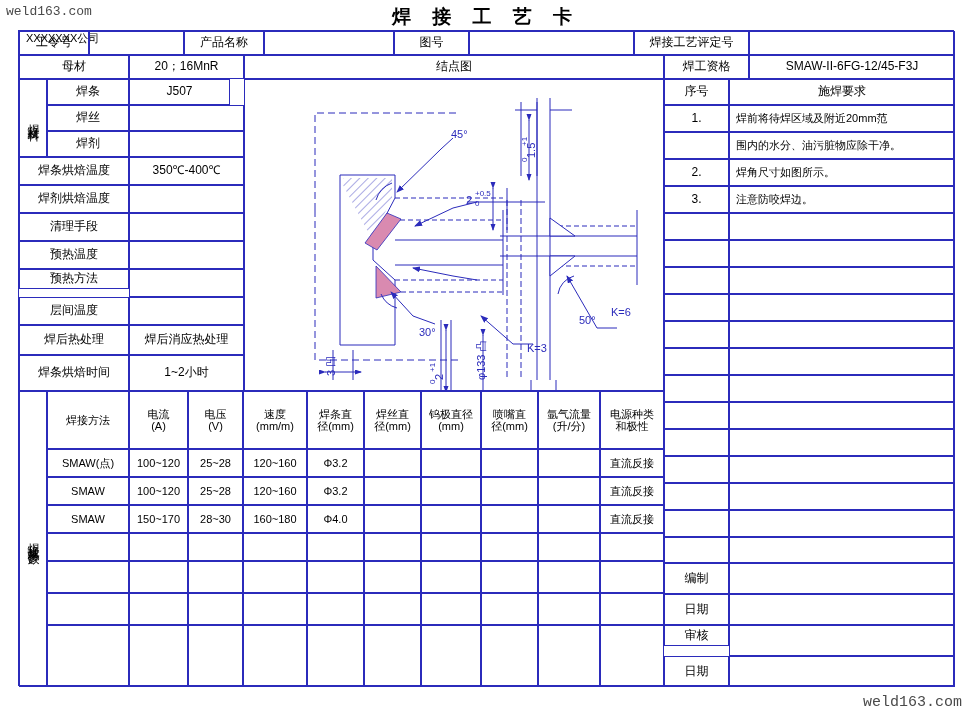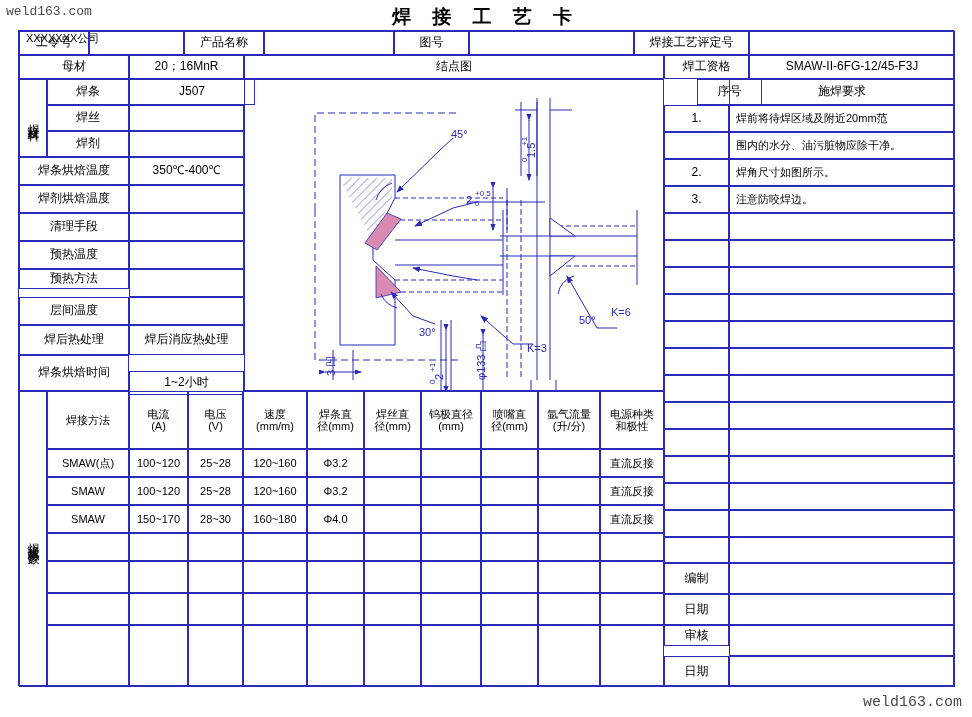--- a/index.html
+++ b/index.html
@@ -107,21 +107,21 @@
   <div class="cell" style="left:0px;   top:24px; width:110px; height:24px;">母材</div>
   <div class="cell" style="left:110px; top:24px; width:115px; height:24px;">20；16MnR</div>
   <div class="cell" style="left:225px; top:24px; width:420px; height:24px;">结点图</div>
   <div class="cell" style="left:645px; top:24px; width:85px;  height:24px;">焊工资格</div>
   <div class="cell" style="left:730px; top:24px; width:206px; height:24px;">SMAW-II-6FG-12/45-F3J</div>
 
   <div class="cell" style="left:0px; top:48px; width:28px; height:78px;">
     <span class="vert">焊接材料</span>
   </div>
   <div class="cell" style="left:28px; top:48px;  width:82px; height:26px;">焊条</div>
-  <div class="cell" style="left:110px; top:48px; width:126px; height:26px;">J507</div>
+  <div class="cell" style="left:110px; top:48px; width:101px; height:26px;">J507</div>
   <div class="cell" style="left:28px; top:74px;  width:82px; height:26px;">焊丝</div>
   <div class="cell" style="left:110px; top:74px; width:115px; height:26px;"></div>
   <div class="cell" style="left:28px; top:100px; width:82px; height:26px;">焊剂</div>
   <div class="cell" style="left:110px; top:100px; width:115px; height:26px;"></div>
 
   <div class="cell" style="left:0px;   top:126px; width:110px; height:28px;">焊条烘焙温度</div>
   <div class="cell" style="left:110px; top:126px; width:115px; height:28px;">350℃-400℃</div>
 
   <div class="cell" style="left:0px;   top:154px; width:110px; height:28px;">焊剂烘焙温度</div>
   <div class="cell" style="left:110px; top:154px; width:115px; height:28px;"></div>
@@ -135,21 +135,21 @@
   <div class="cell" style="left:0px;   top:238px; width:110px; height:20px;">预热方法</div>
   <div class="cell" style="left:110px; top:238px; width:115px; height:28px;"></div>
 
   <div class="cell" style="left:0px;   top:266px; width:110px; height:28px;">层间温度</div>
   <div class="cell" style="left:110px; top:266px; width:115px; height:28px;"></div>
 
   <div class="cell" style="left:110px; top:294px; width:115px; height:30px;">焊后消应热处理</div>
   <div class="cell" style="left:0px;   top:294px; width:110px; height:30px;">焊后热处理</div>
 
   <div class="cell" style="left:0px;   top:324px; width:110px; height:36px;">焊条烘焙时间</div>
-  <div class="cell" style="left:110px; top:340px; width:115px; height:24px;">1~2小时</div>
+  <div class="cell" style="left:110px; top:324px; width:115px; height:36px;">1~2小时</div>
 
   <div class="draw" style="left:225px; top:48px; width:420px; height:312px;">
     <svg width="418" height="310" viewBox="0 0 418 310" xmlns="http://www.w3.org/2000/svg">
       <defs>
         <pattern id="hatchA" width="6" height="6" patternTransform="rotate(45)" patternUnits="userSpaceOnUse">
           <line x1="0" y1="0" x2="0" y2="6" stroke="#2b2bbb" stroke-width="0.8"></line>
         </pattern>
         <pattern id="hatchB" width="6" height="6" patternTransform="rotate(-45)" patternUnits="userSpaceOnUse">
           <line x1="0" y1="0" x2="0" y2="6" stroke="#2b2bbb" stroke-width="0.8"></line>
         </pattern>
@@ -257,21 +257,21 @@
         <text x="282" y="82" transform="rotate(-90 282 82)" font-size="8">0</text>
         <text x="198" y="300" transform="rotate(-90 198 300)">2</text>
         <text x="190" y="292" transform="rotate(-90 190 292)" font-size="8">+1</text>
         <text x="190" y="304" transform="rotate(-90 190 304)" font-size="8">0</text>
         <text x="240" y="300" transform="rotate(-90 240 300)">φ133 凸</text>
         <text x="90" y="296" transform="rotate(-90 90 296)">3 凹</text>
       </g>
     </svg>
   </div>
 
-  <div class="cell" style="left:645px; top:48px; width:65px;  height:26px;margin-left:33px;">序号</div>
+  <div class="cell" style="left:645px; top:48px; width:65px;  height:26px;">序号</div>
   <div class="cell" style="left:710px; top:48px; width:226px; height:26px;">施焊要求</div>
 
   <div class="cell" style="left:645px; top:74px;  width:65px;  height:27px;">1.</div>
   <div class="cell left small" style="left:710px; top:74px;  width:226px; height:27px;">焊前将待焊区域及附近20mm范</div>
   <div class="cell" style="left:645px; top:101px; width:65px;  height:27px;"></div>
   <div class="cell left small" style="left:710px; top:101px; width:226px; height:27px;">围内的水分、油污脏物应除干净。</div>
   <div class="cell" style="left:645px; top:128px; width:65px;  height:27px;">2.</div>
   <div class="cell left small" style="left:710px; top:128px; width:226px; height:27px;">焊角尺寸如图所示。</div>
   <div class="cell" style="left:645px; top:155px; width:65px;  height:27px;">3.</div>
   <div class="cell left small" style="left:710px; top:155px; width:226px; height:27px;">注意防咬焊边。</div>

